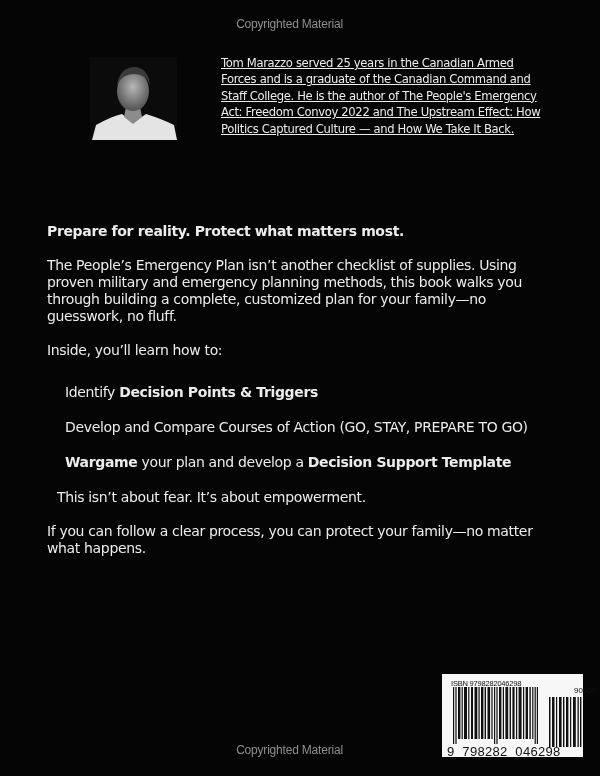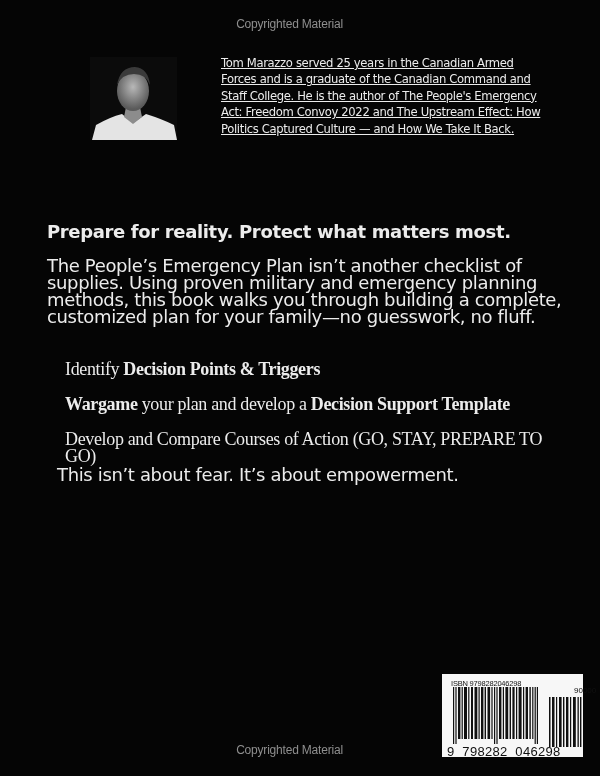--- a/index.html
+++ b/index.html
@@ -20,27 +20,27 @@
     }
     .photo svg { width:100%; height:100%; display:block; }
 
     .bio {
       position:absolute; left:221px; top:55px; width:330px;
       font-size:11.6px; line-height:16.4px; color:#ececec; letter-spacing:-0.35px;text-decoration:underline;
     }
 
     .main {
       position:absolute; left:47px; top:223px; width:515px;
-      font-size:18px; line-height:17px; color:#ececec; letter-spacing:-0.35px;
+      font-size:14px; line-height:17px; color:#ececec; letter-spacing:-0.35px;
     }
     .main p { margin:0; }
     .headline { font-weight:bold; }
     .gap1 { height:17px; }
     .intro { margin-top:0; }
-    .bullets { margin-top:19px; padding-left:18px;font-family:Liberation Serif, serif; }
+    .bullets { margin-top:25px; padding-left:18px; }
     .bullet { margin:0; height:35px; }
     .b { font-weight:bold; }
 
     .barcode-box {
       position:absolute; left:442px; top:674px; width:141px; height:83px; background:#f7f7f7;
     }
     .isbn-label {
       position:absolute; left:9px; top:5px; font-family:"Liberation Sans", sans-serif;
       font-size:7.5px; color:#111; letter-spacing:-0.2px;
     }
@@ -76,33 +76,35 @@
   </svg>
 </div>
 
 <div class="bio">Tom Marazzo served 25 years in the Canadian Armed Forces and is a graduate of the Canadian Command and Staff College. He is the author of The People's Emergency Act: Freedom Convoy 2022 and The Upstream Effect: How Politics Captured Culture — and How We Take It Back.</div>
 
 <div class="main">
   <p class="headline">Prepare for reality. Protect what matters most.</p>
   <div class="gap1"></div>
   <p>The People’s Emergency Plan isn’t another checklist of supplies. Using proven military and emergency planning methods, this book walks you through building a complete, customized plan for your family—no guesswork, no fluff.</p>
   <div class="gap1"></div>
+  <p class="intro">Inside, you’ll learn how to:</p>
   <div class="bullets">
     <p class="bullet">
       <span>Identify </span><span class="b">Decision Points &amp; Triggers</span>
     </p>
     <p class="bullet">
-      <span class="b">Wargame</span><span> your plan and develop a </span><span class="b">Decision Support Template</span>
+      <span>Develop and Compare Courses of Action (GO, STAY, PREPARE TO GO)</span>
     </p>
     <p class="bullet">
-      <span>Develop and Compare Courses of Action (GO, STAY, PREPARE TO GO)</span>
+      <span class="b">Wargame</span><span> your plan and develop a </span><span class="b">Decision Support Template</span>
     </p>
   </div>
   <p style="margin-left:10px">This isn’t about fear.  It’s about empowerment.</p>
   <div class="gap1"></div>
+  <p>If you can follow a clear process, you can protect your family—no matter what happens.</p>
 </div>
 
 <div class="barcode-box">
   <div class="isbn-label">ISBN 9798282046298</div>
   <svg class="bars-main" viewBox="0 0 85 57" preserveAspectRatio="none">
     <g fill="#111">
       <rect x="0" y="0" width="1.2" height="57"></rect>
         <rect x="2.4" y="0" width="1.2" height="57"></rect>
       <rect x="5" y="0" width="2.4" height="52"></rect>
         <rect x="8.6" y="0" width="1.2" height="52"></rect>

